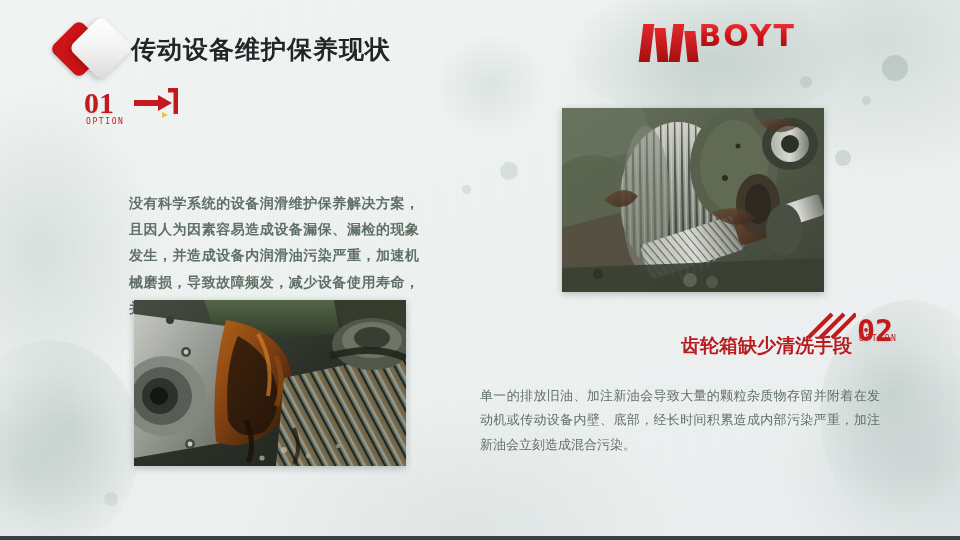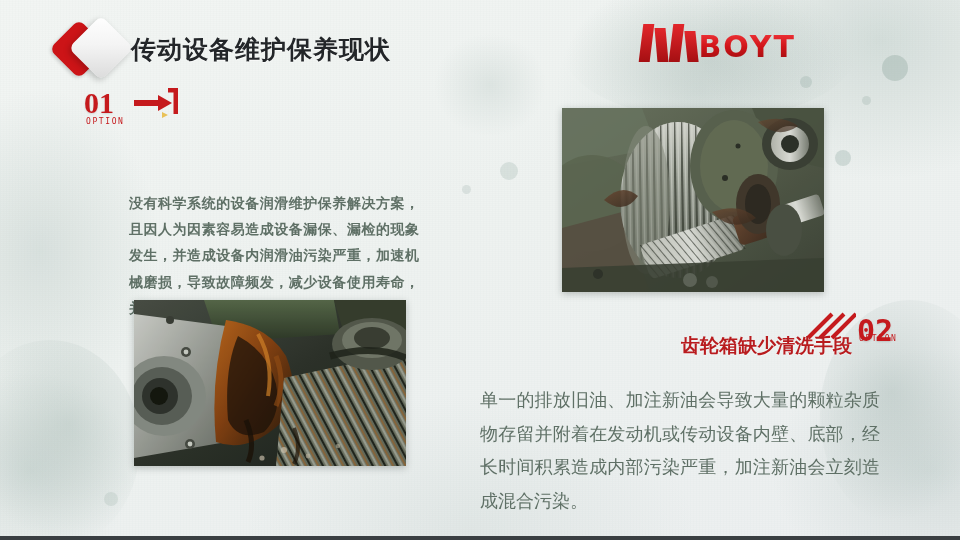--- a/index.html
+++ b/index.html
@@ -60,21 +60,21 @@
   }
 
   #slide-title {
     position:absolute; left:131px; top:33px;
     font-size:25px; font-weight:bold; color:#232629; letter-spacing:1px;
     text-shadow:0 1px 1px rgba(255,255,255,.7);
   }
 
   
   #logo { position:absolute; right:28px; top:22px; height:52px; }
-  #logo-row { display:flex; align-items:flex-end; }
+  #logo-row { display:flex; align-items:flex-start; }
   #logo-glyph { width:58px; height:40px; position:relative; }
   #logo-glyph i {
     position:absolute; bottom:0; display:block; background:linear-gradient(180deg,#e2272b,#a50f12);
   }
   #logo-glyph i.b1 { left:0;   width:11px; height:38px; transform:skewX(-7deg); }
   #logo-glyph i.b2 { left:15px; width:11px; height:34px; transform:skewX(5deg); }
   #logo-glyph i.b3 { left:30px; width:11px; height:38px; transform:skewX(-7deg); }
   #logo-glyph i.b4 { left:45px; width:11px; height:31px; transform:skewX(6deg); }
   #logo-word {
     font-size:30px; font-weight:bold; letter-spacing:2px; line-height:.96;
@@ -125,21 +125,21 @@
     font-size:8px; color:#c51a1d; letter-spacing:1.6px;
     font-family:"DejaVu Sans Mono","Liberation Mono",monospace;
   }
   #opt2-head {
     position:absolute; right:108px; top:333px;
     font-size:19px; font-weight:bold; line-height:1.4; color:#b81b1e;
     text-align:right; text-shadow:0 1px 1px rgba(255,255,255,.55);
   }
   #opt2-body {
     position:absolute; right:80px; top:384px; width:400px;
-    font-size:18px; line-height:1.87; color:#5f7066; text-align:justify;
+    font-size:13px; line-height:1.87; color:#5f7066; text-align:justify;
   }
 
   
   .photo {
     position:absolute; overflow:hidden; background:#6f7468;
     box-shadow:0 2px 7px rgba(40,50,45,.28);
   }
   #photo-gearbox { left:562px; top:108px; width:262px; height:184px; }
   #photo-oily    { left:134px; top:300px; width:272px; height:166px; }
   .photo svg { display:block; width:100%; height:100%; }

